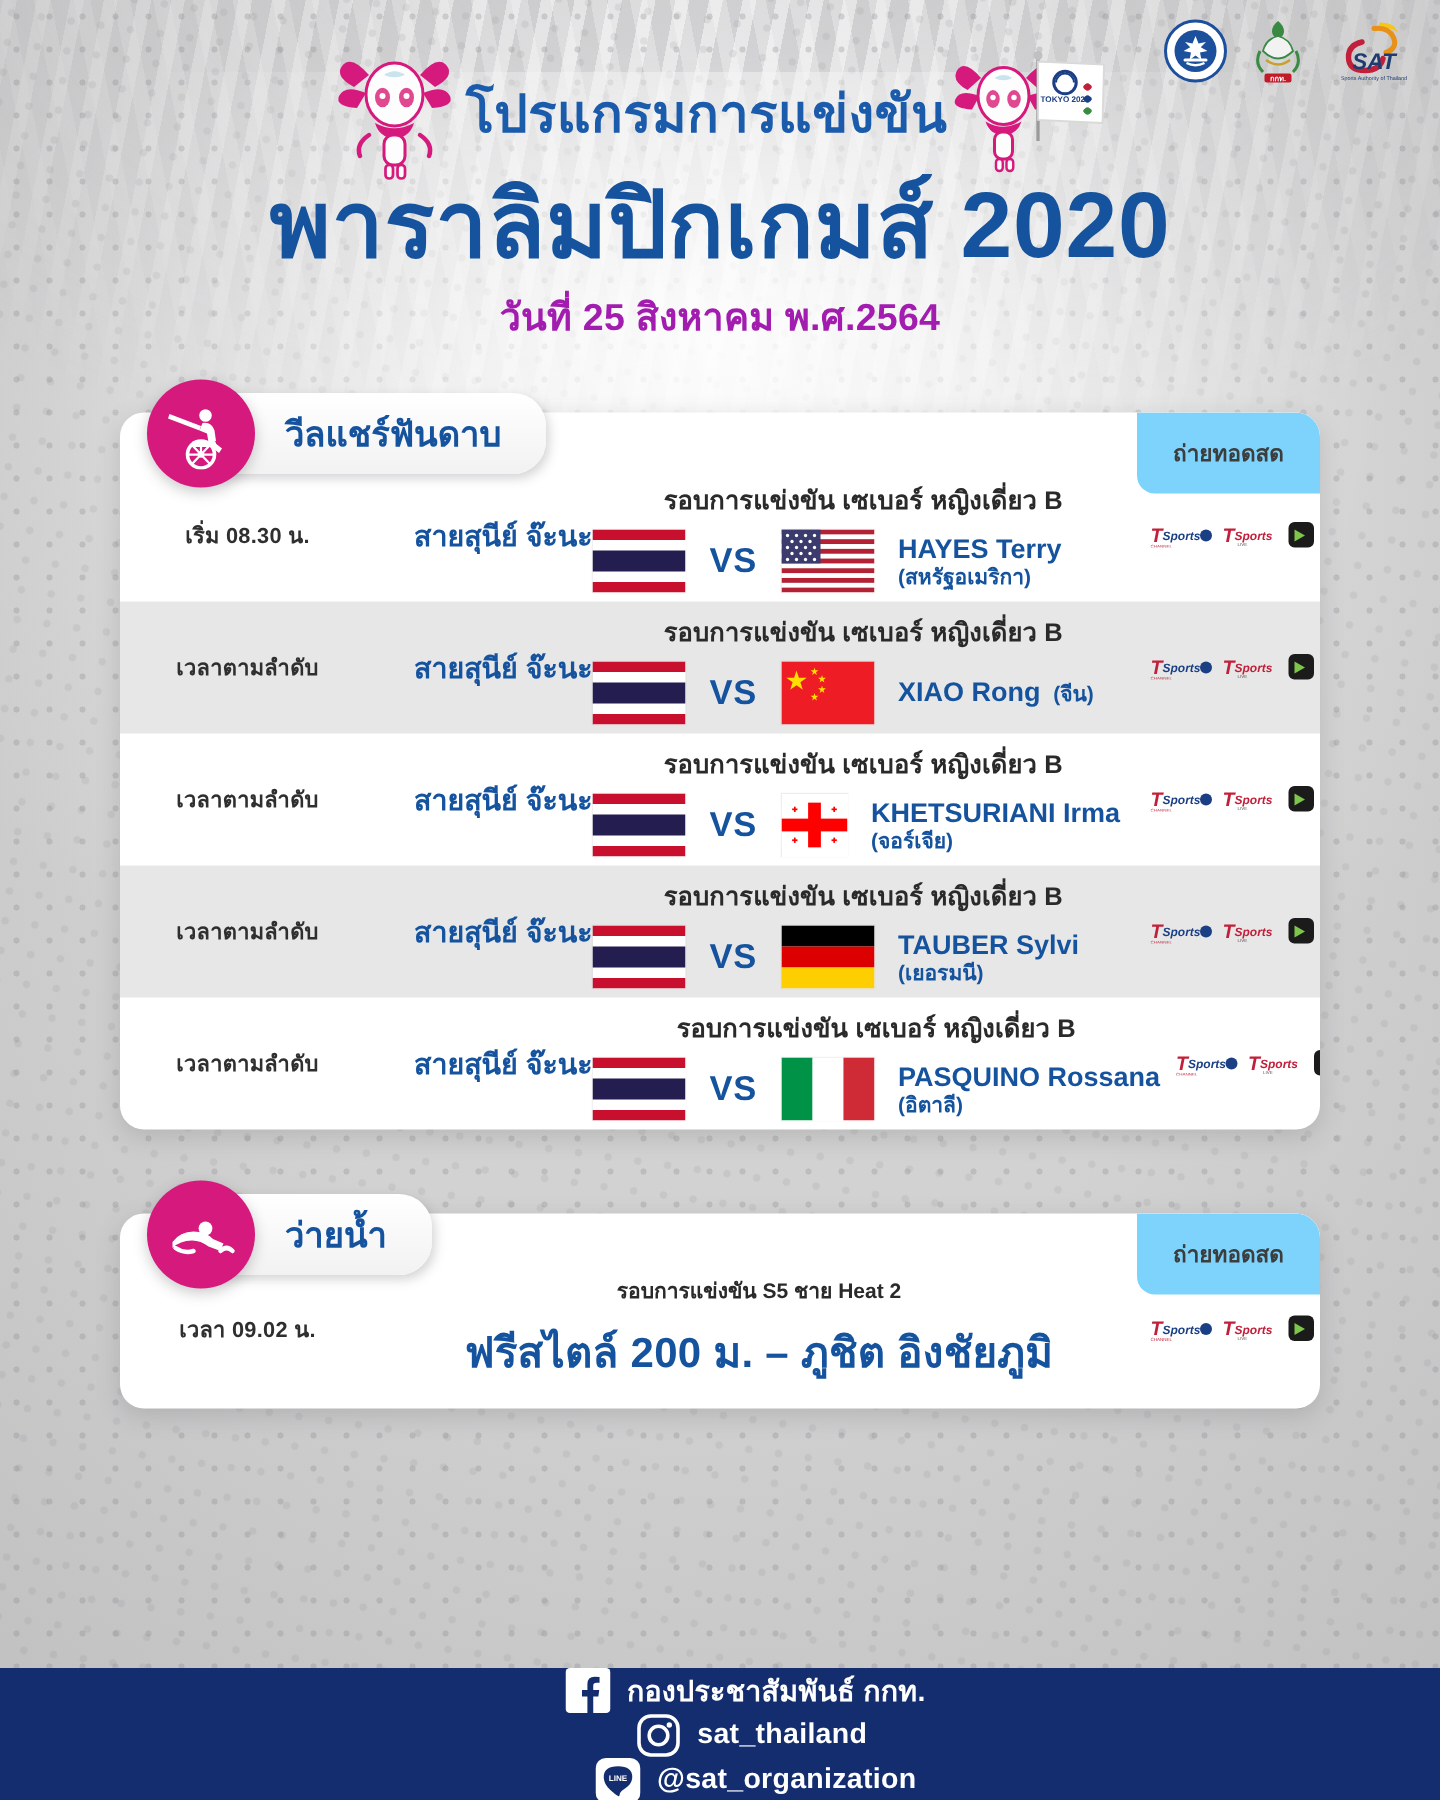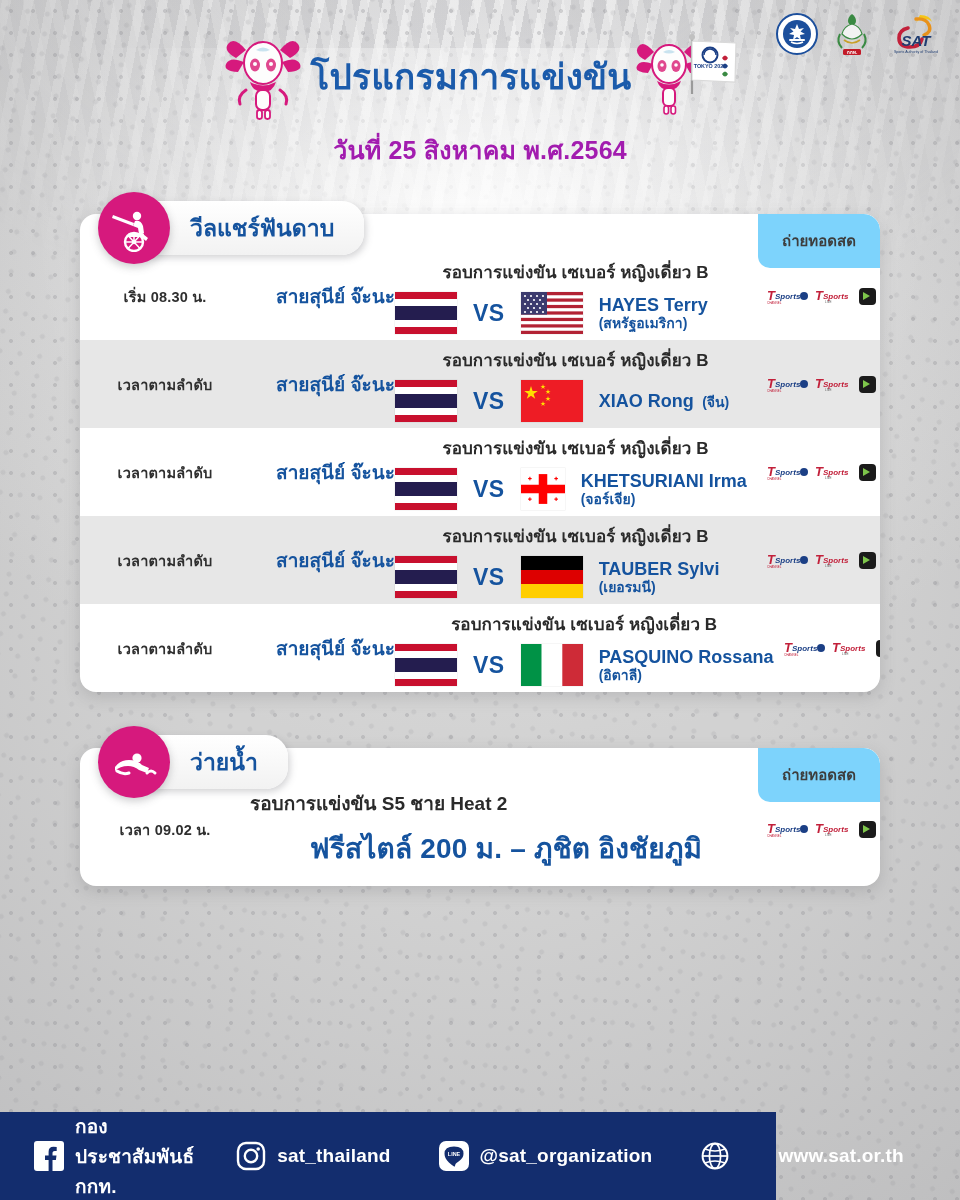--- a/index.html
+++ b/index.html
@@ -164,30 +164,30 @@
     width:17px;height:17px;border-radius:4px;background:#1b1b1b;
     display:flex;align-items:center;justify-content:center;
   }
 
   
   .swim-row{
     display:grid;grid-template-columns:170px 1fr 118px;align-items:center;
     min-height:96px;padding-top:40px;padding-bottom:16px;
   }
   .swim-round{
-    font-size:19px;font-weight:700;color:#2a2a2a;text-align:left;margin-bottom:8px;
+    font-size:14px;font-weight:700;color:#2a2a2a;text-align:center;margin-bottom:8px;
   }
   .swim-event{
     font-size:28px;font-weight:700;color:#15539e;text-align:center;letter-spacing:.2px;
   }
 
   
   .footer{
-    position:absolute;left:0;bottom:0;width:776px;height:88px;
-    background:#132d6e;display:flex;align-items:center;z-index:3;
+    position:absolute;left:0;bottom:0;width:960px;height:88px;
+    background:#132d6e;display:flex;align-items:center;z-index:3;flex-direction:column;
   }
   .foot-item{display:flex;align-items:center;gap:11px;}
   .foot-item:nth-child(1){margin-left:34px;}
   .foot-item:nth-child(2){margin-left:42px;}
   .foot-item:nth-child(3){margin-left:48px;}
   .foot-item:nth-child(4){margin-left:48px;gap:48px;}
   .foot-label{color:#fff;font-size:19px;font-weight:700;letter-spacing:.2px;}
   .foot-ico{width:30px;height:30px;flex:0 0 auto;}
 </style>
 </head>
@@ -278,20 +278,21 @@
           <path d="M56 11 L100 13 L99 52 L56 50 Z" fill="#ffffff" stroke="#d9d9d9" stroke-width="1.2"></path>
           <circle cx="74" cy="25" r="7.5" fill="none" stroke="#1b3f85" stroke-width="2"></circle>
           <path d="M68 25 a6 6 0 0 1 12 0" fill="none" stroke="#1b3f85" stroke-width="1.4"></path>
           <text x="74" y="38" font-size="5.4" text-anchor="middle" fill="#1b3f85" font-family="'Liberation Sans',sans-serif" font-weight="bold">TOKYO 2020</text>
           <path d="M86 28 q3-5 6 0 q-3 5-6 0Z" fill="#c2203a"></path>
           <path d="M86 36 q3-5 6 0 q-3 5-6 0Z" fill="#1b3f85"></path>
           <path d="M86 44 q3-5 6 0 q-3 5-6 0Z" fill="#3a8a43"></path>
         </g>
       </svg>
     </div>
+    <div class="title-main">พาราลิมปิกเกมส์ 2020</div>
     <div class="title-date">วันที่ 25 สิงหาคม พ.ศ.2564</div>
   </div>
 
   <div class="sport-block" id="fencing-block">
     <div class="sport-card">
       <div class="live-badge">
         <span>ถ่ายทอดสด</span>
       </div>
 
       <div class="rows">

